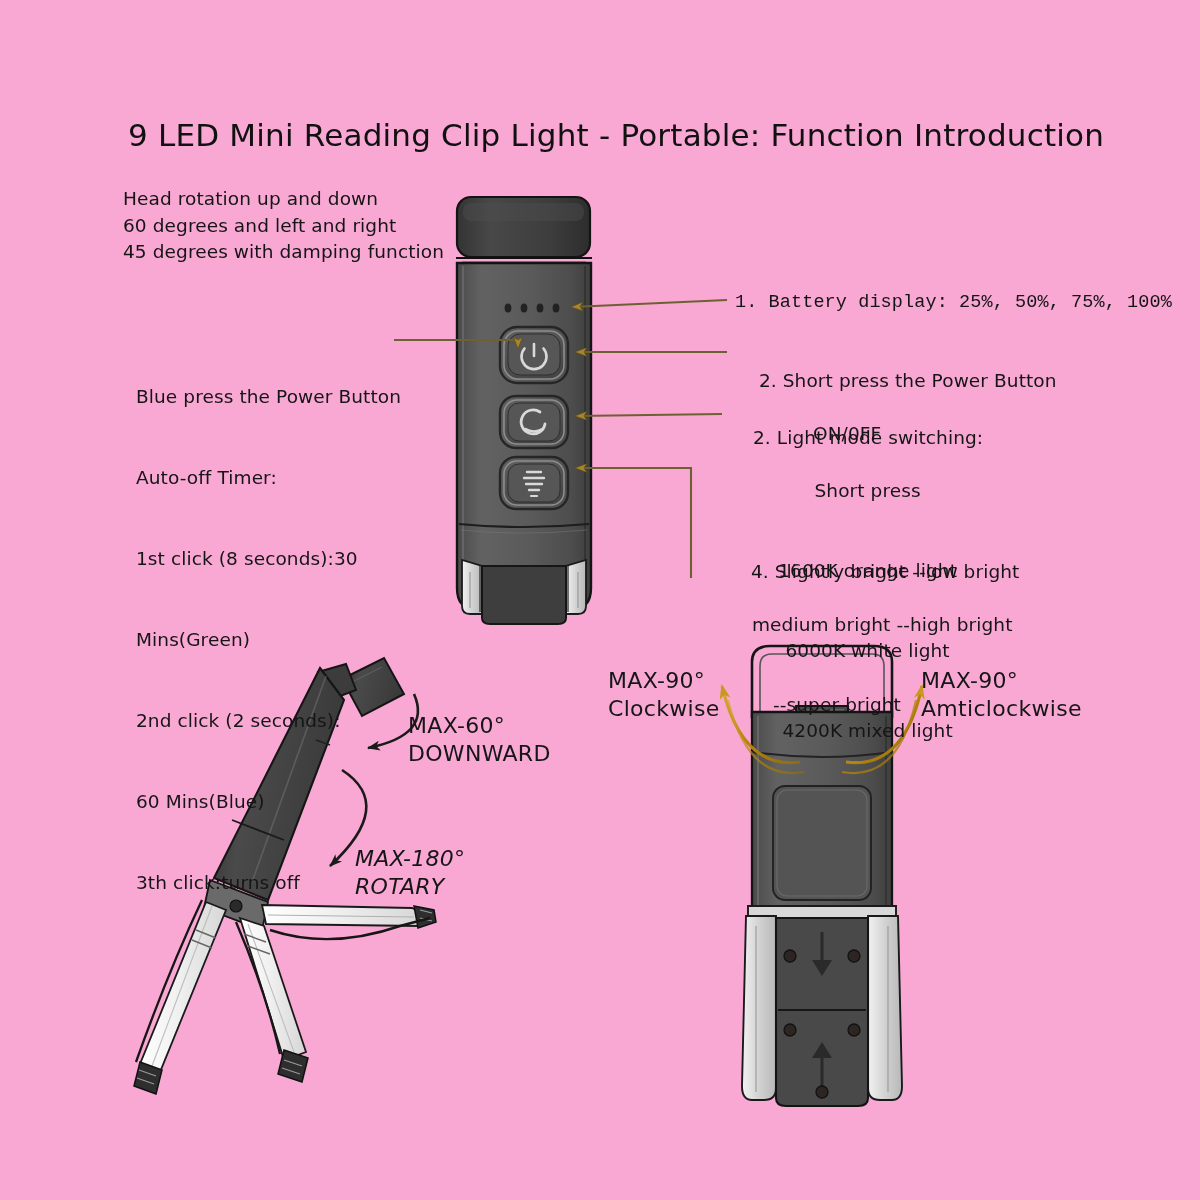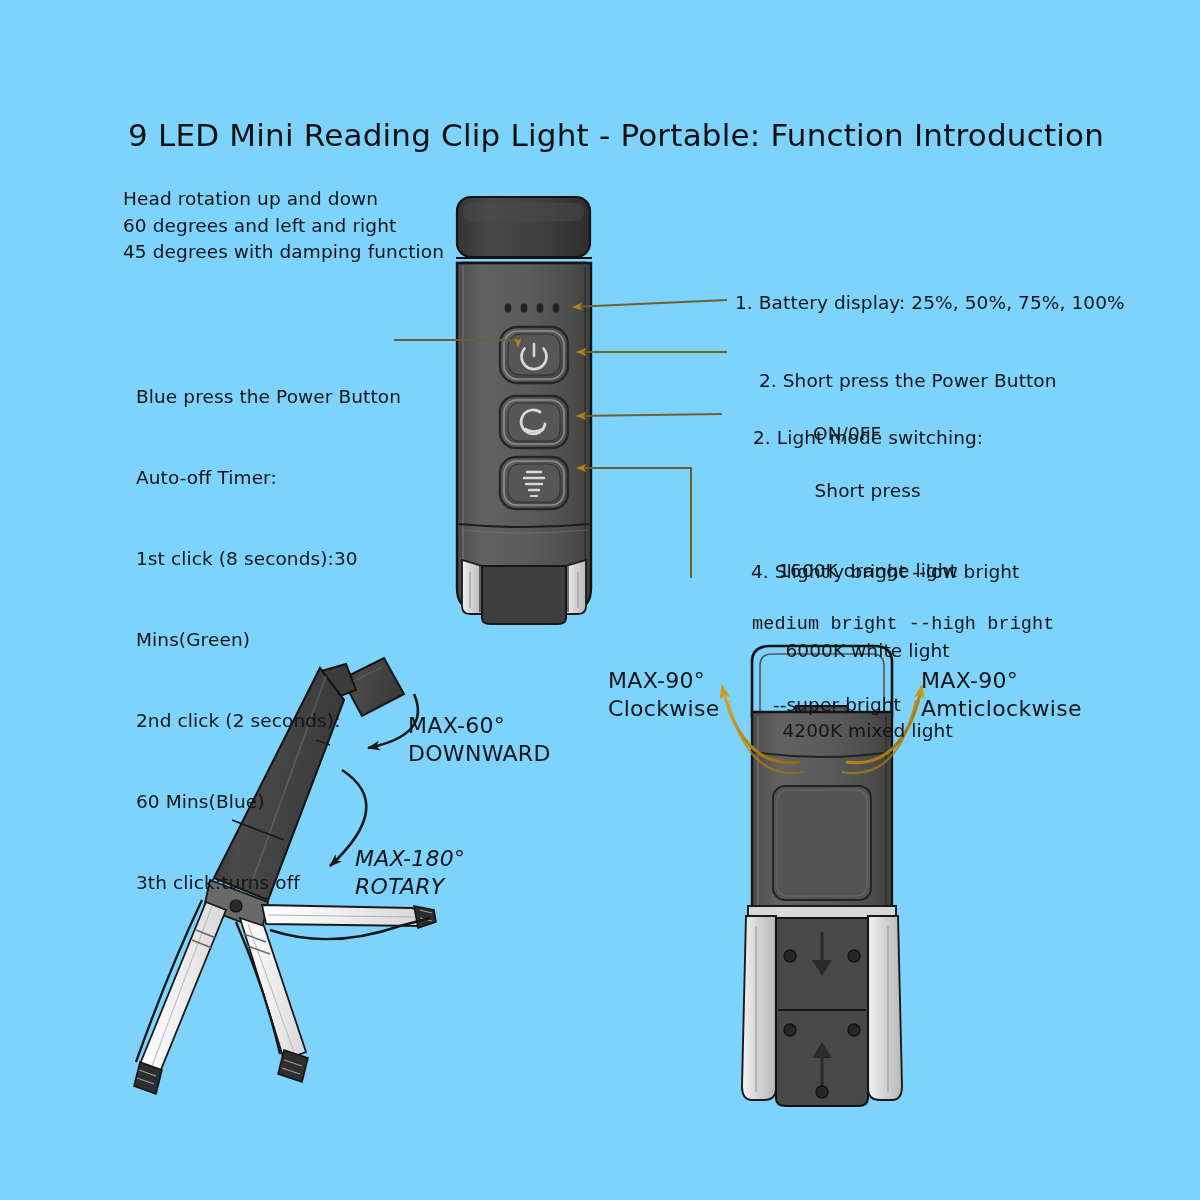--- a/index.html
+++ b/index.html
@@ -5,21 +5,21 @@
 <style>
   html, body {
     margin: 0;
     padding: 0;
     background: #ffffff;
   }
   #page {
     position: relative;
     width: 1200px;
     height: 1200px;
-    background: #7dd3fc;
+    background: #f9a8d4;
     overflow: hidden;
     font-family: "DejaVu Sans", sans-serif;
     color: #1a1a1a;
   }
   #svg-layer {
     position: absolute;
     left: 0;
     top: 0;
     width: 1200px;
     height: 1200px;
@@ -50,20 +50,21 @@
     top: 329px;
     font-size: 18.5px;
     line-height: 1.46;
   }
   #timer-block .hang { display: block; padding-left: 26px; }
   #timer-block .lead { display: block; padding-left: 0px; }
   #battery-text {
     left: 735px;
     top: 291px;
     font-size: 18.5px;
+    font-family: Liberation Mono, monospace;
   }
   #power-text {
     left: 735px;
     top: 341px;
     font-size: 18.5px;
     line-height: 1.44;
   }
   #power-text .ind { display: block; padding-left: 78px; }
   #mode-text {
     left: 729px;
@@ -71,21 +72,21 @@
     font-size: 18.5px;
     line-height: 1.44;
   }
   #mode-text .ind { display: block; padding-left: 23px; text-align: center; }
   #bright-text {
     left: 727px;
     top: 532px;
     font-size: 18.5px;
     line-height: 1.44;
   }
-  #bright-text .ind1 { display: block; padding-left: 25px; font-family: Liberation Mono, monospace; }
+  #bright-text .ind1 { display: block; padding-left: 25px; }
   #bright-text .ind2 { display: block; padding-left: 46px; }
   .cap {
     font-size: 22px;
     line-height: 1.25;
     letter-spacing: 0.3px;
     color: #161616;
   }
   #cap-down   { left: 408px; top: 712px; }
   #cap-rotary { left: 355px; top: 845px; font-style: italic; }
   #cap-cw     { left: 608px; top: 667px; }

